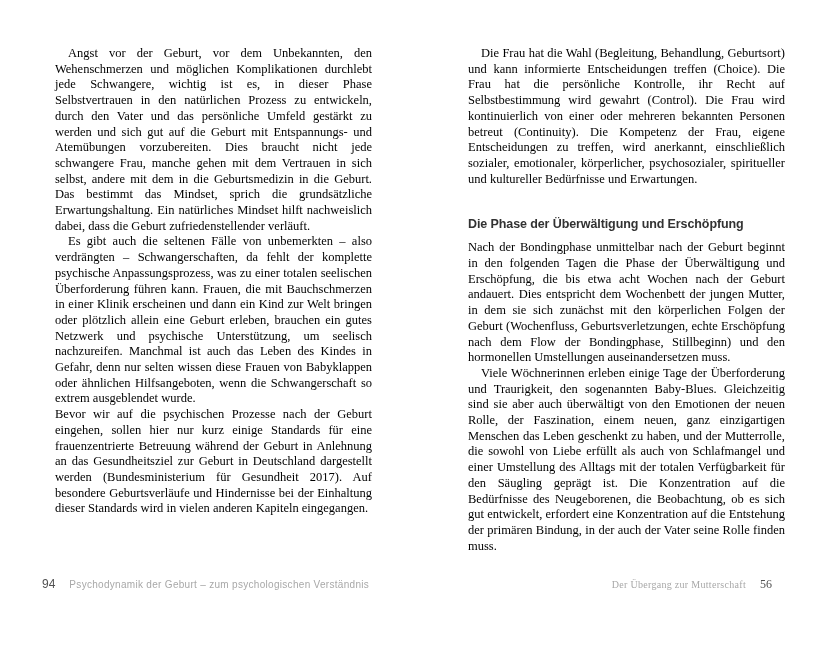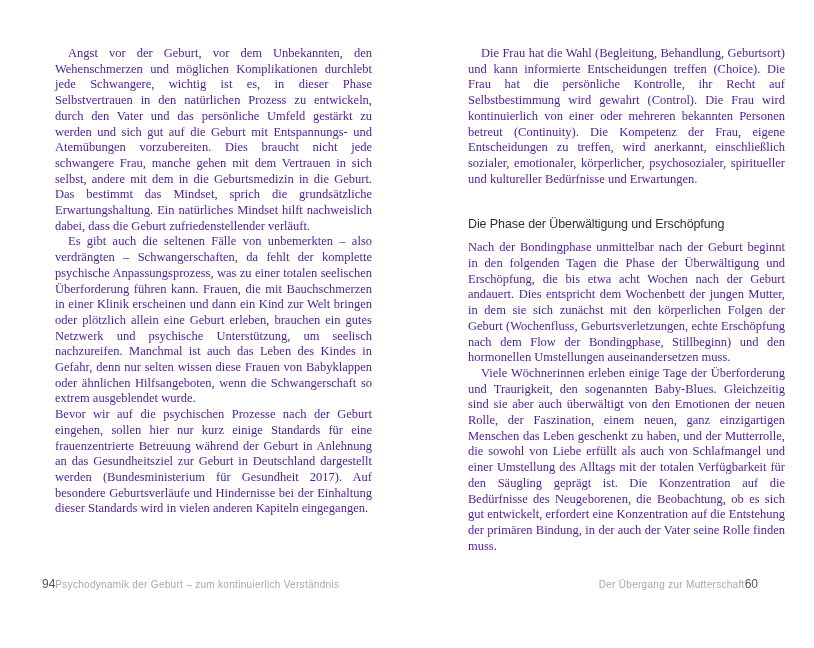--- a/index.html
+++ b/index.html
@@ -24,47 +24,48 @@
     width: 317px;
   }
   .page-column.left  { left: 55px; }
   .page-column.right { left: 468px; }
 
   .body-par {
     margin: 0;
     font-family: "Liberation Serif", "DejaVu Serif", serif;
     font-size: 12.5px;
     line-height: 15.7px;
-    color: #4c1d95;
+    color: #000000;
     text-align: justify;
     hyphens: auto;
     -webkit-hyphens: auto;
   }
   .body-par.indent { text-indent: 13px; }
 
   .section-heading {
     margin: 30px 0 8px 0;
     font-family: "Liberation Sans", "DejaVu Sans", sans-serif;
-    font-weight: normal;
+    font-weight: bold;
     font-size: 12.5px;
     line-height: 15px;
     letter-spacing: -0.1px;
     color: #323232;
   }
 
   .footer {
     position: absolute;
     top: 577px;
     display: flex;
     align-items: baseline;
+    gap: 14px;
     font-family: "Liberation Sans", "DejaVu Sans", sans-serif;
     white-space: nowrap;
   }
   .footer.left  { left: 42px; }
-  .footer.right { right: 56px; }
+  .footer.right { right: 42px; font-family: Liberation Serif, serif; }
 
   .folio {
     font-size: 12px;
     color: #525252;
   }
   .running-title {
     font-size: 10px;
     letter-spacing: 0.3px;
     color: #a8a8a8;
   }
@@ -82,21 +83,21 @@
 
   <div class="page-column right">
     <p class="body-par indent">Die Frau hat die Wahl (Begleitung, Behandlung, Geburtsort) und kann informierte Entscheidungen treffen (Choice). Die Frau hat die persönliche Kontrolle, ihr Recht auf Selbstbestimmung wird gewahrt (Control). Die Frau wird kontinuierlich von einer oder mehreren bekannten Personen betreut (Continuity). Die Kompetenz der Frau, eigene Entscheidungen zu treffen, wird anerkannt, einschließlich sozialer, emotionaler, körperlicher, psychosozialer, spiritueller und kultureller Bedürfnisse und Erwartungen.</p>
     <h2 class="section-heading">Die Phase der Überwältigung und Erschöpfung</h2>
     <p class="body-par">Nach der Bondingphase unmittelbar nach der Geburt beginnt in den folgenden Tagen die Phase der Überwältigung und Erschöpfung, die bis etwa acht Wochen nach der Geburt andauert. Dies entspricht dem Wochenbett der jungen Mutter, in dem sie sich zunächst mit den körperlichen Folgen der Geburt (Wochenfluss, Geburtsverletzungen, echte Erschöpfung nach dem Flow der Bondingphase, Stillbeginn) und den hormonellen Umstellungen auseinandersetzen muss.</p>
     <p class="body-par indent">Viele Wöchnerinnen erleben einige Tage der Überforderung und Traurigkeit, den sogenannten Baby-Blues. Gleichzeitig sind sie aber auch überwältigt von den Emotionen der neuen Rolle, der Faszination, einem neuen, ganz einzigartigen Menschen das Leben geschenkt zu haben, und der Mutterrolle, die sowohl von Liebe erfüllt als auch von Schlafmangel und einer Umstellung des Alltags mit der totalen Verfügbarkeit für den Säugling geprägt ist. Die Konzentration auf die Bedürfnisse des Neugeborenen, die Beobachtung, ob es sich gut entwickelt, erfordert eine Konzentration auf die Entstehung der primären Bindung, in der auch der Vater seine Rolle finden muss.</p>
   </div>
 
   <div class="footer left">
     <span class="folio">94</span>
-    <span class="running-title">Psychodynamik der Geburt – zum kontinuierlich Verständnis</span>
+    <span class="running-title">Psychodynamik der Geburt – zum psychologischen Verständnis</span>
   </div>
 
   <div class="footer right">
     <span class="running-title">Der Übergang zur Mutterschaft</span>
-    <span class="folio">60</span>
+    <span class="folio">56</span>
   </div>
 
 </div>
 
 </body></html>

